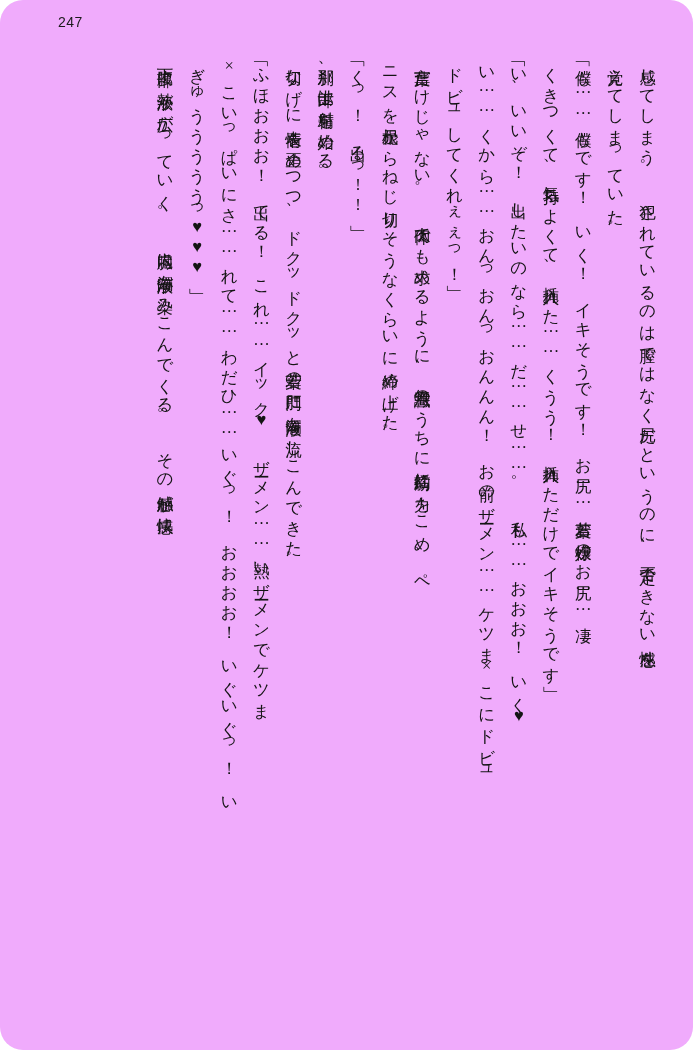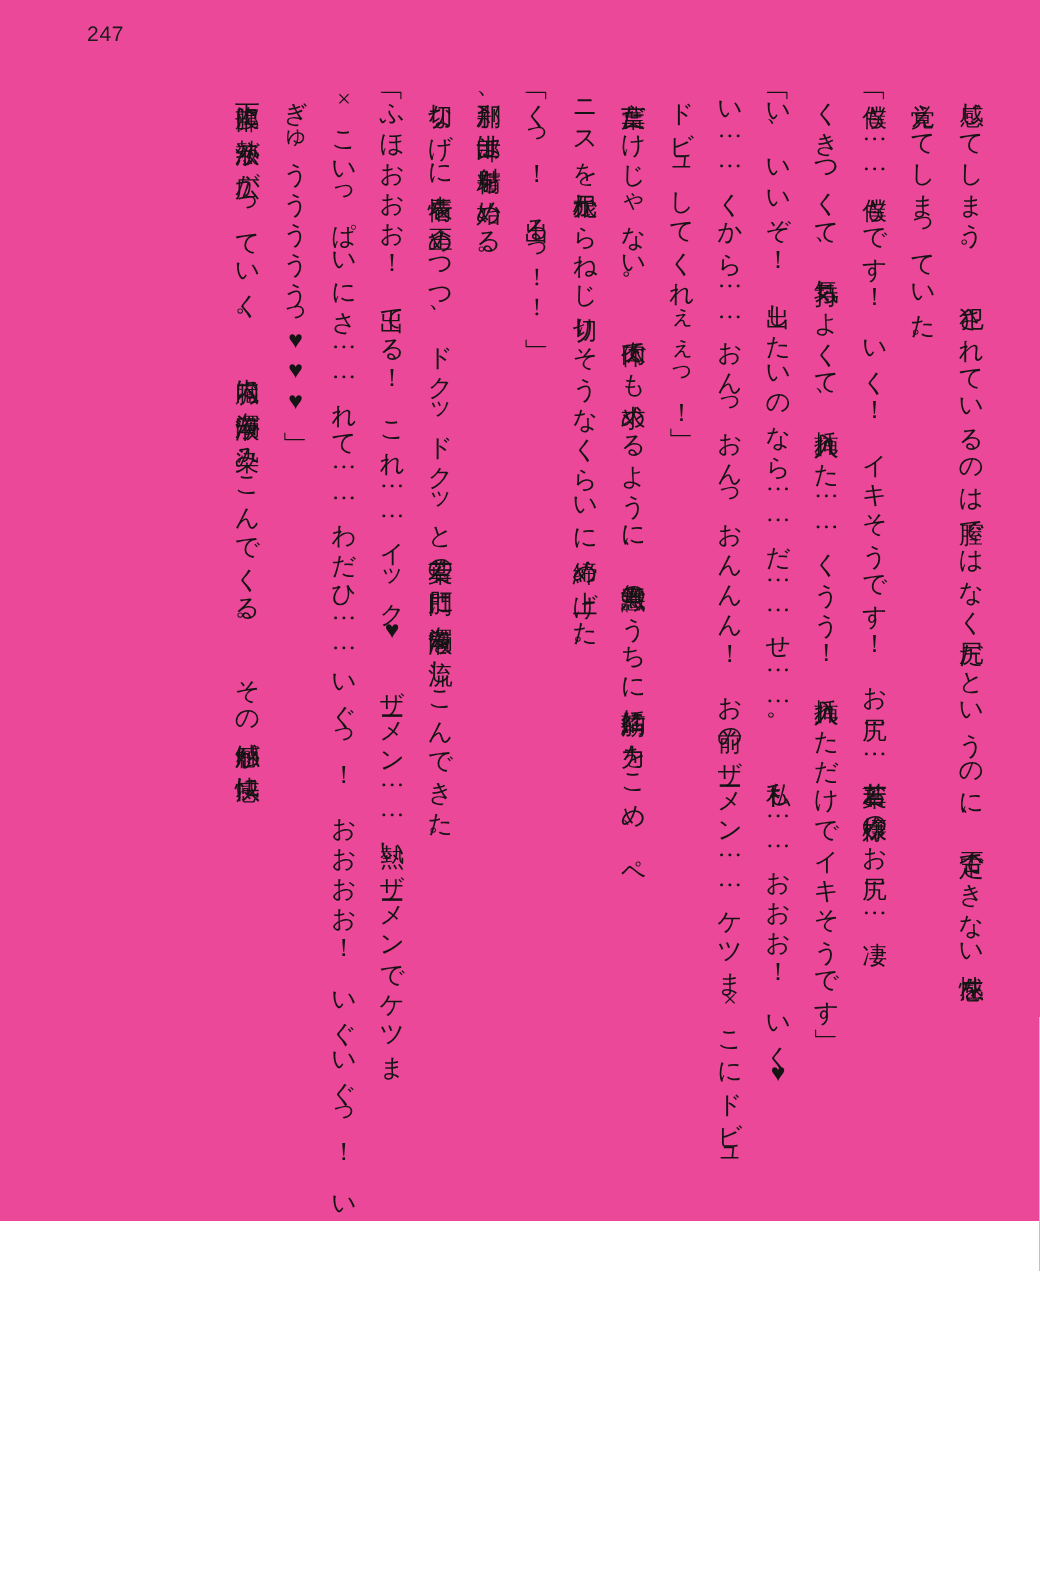--- a/index.html
+++ b/index.html
@@ -7,24 +7,25 @@
     padding: 0;
     background: #ffffff;
   }
   body {
     font-family: "Liberation Serif", "DejaVu Serif", serif;
     color: #000000;
   }
   .page {
     position: relative;
     width: 693px;
-    height: 814px;
-    background: #ec4899;
+    height: 1050px;
+    background: #f0abfc;
     overflow: hidden;
     box-sizing: border-box;
+    border-radius: 23px;
   }
   .page-number {
     position: absolute;
     top: 14px;
     left: 58px;
     font-size: 14px;
     letter-spacing: 0.5px;
     color: #1a1a1a;
     font-family: "Liberation Sans", sans-serif;
   }

